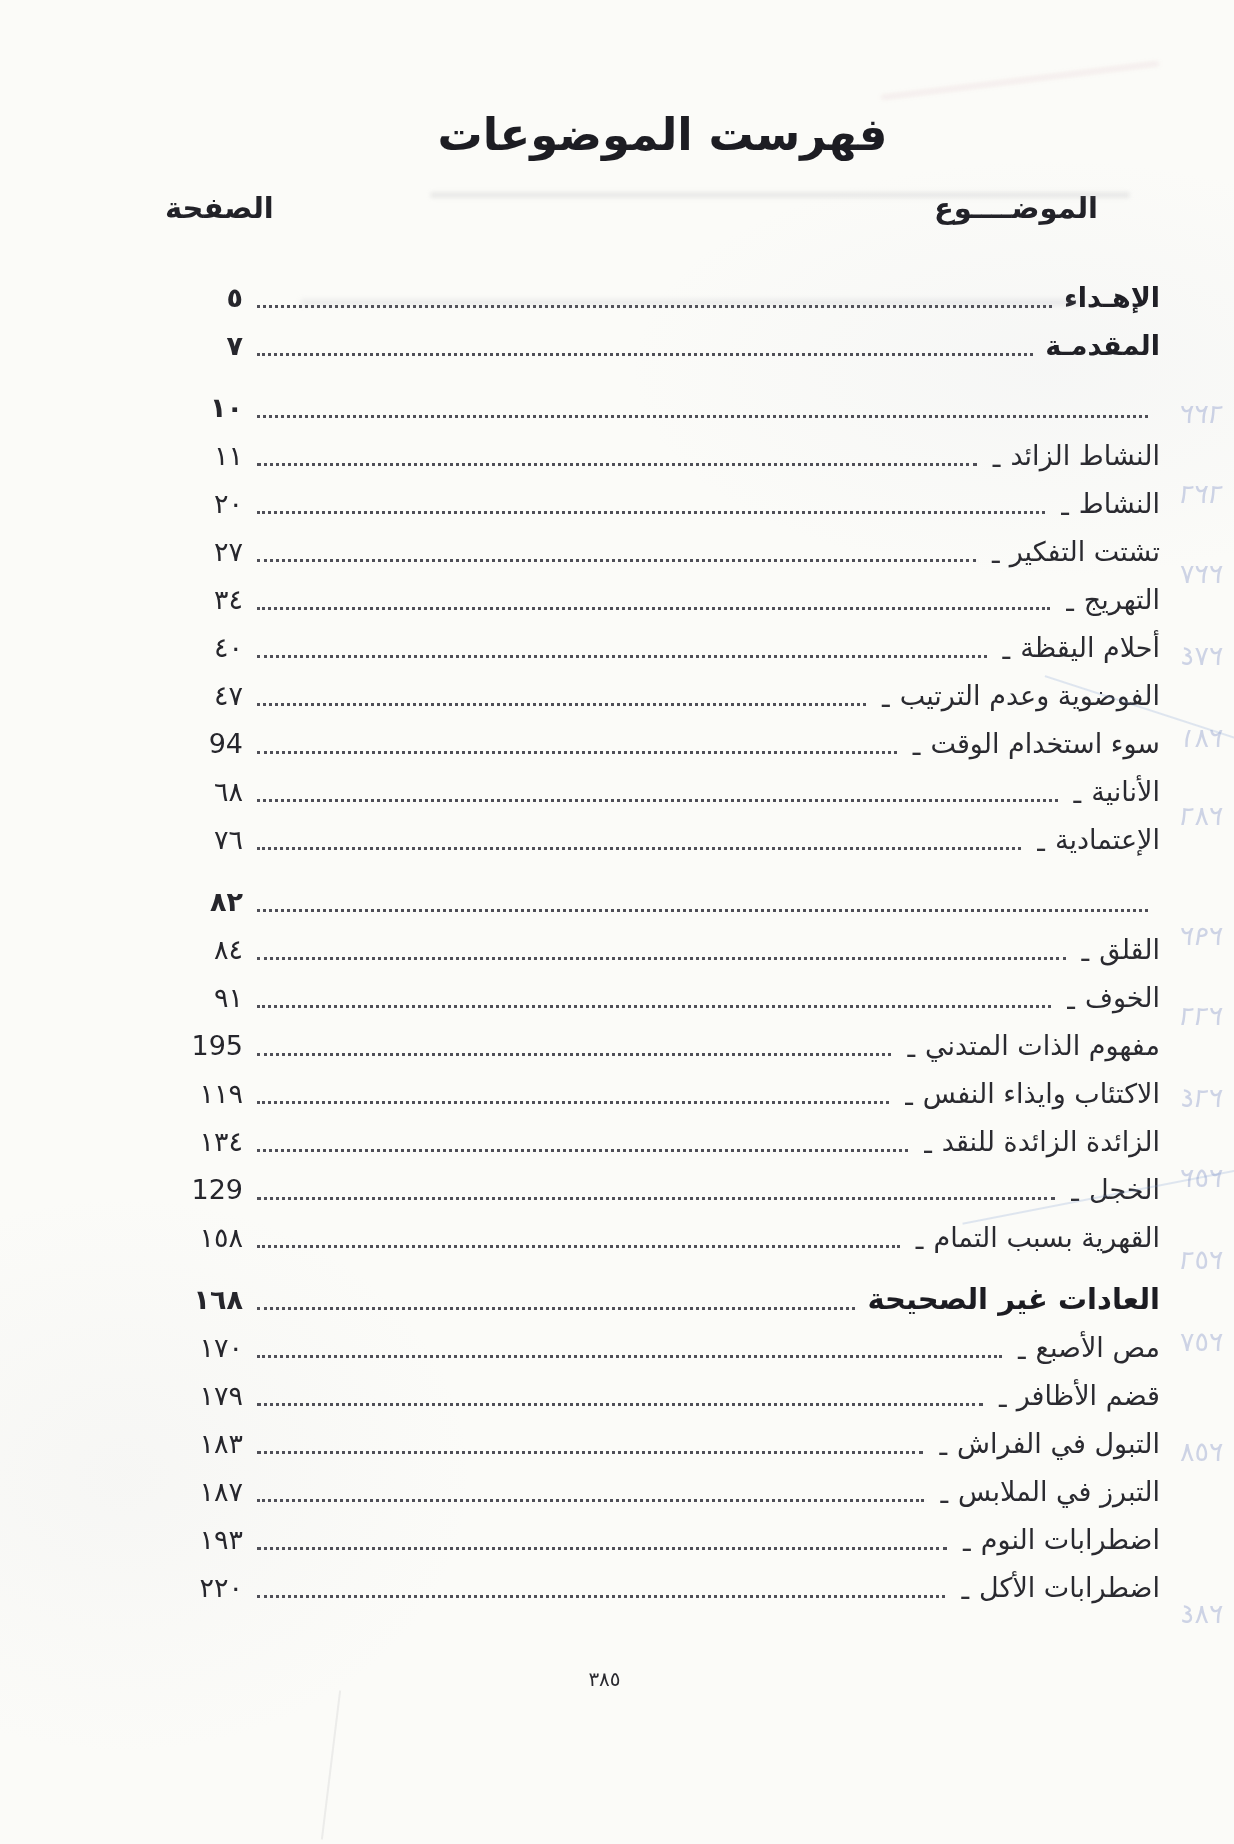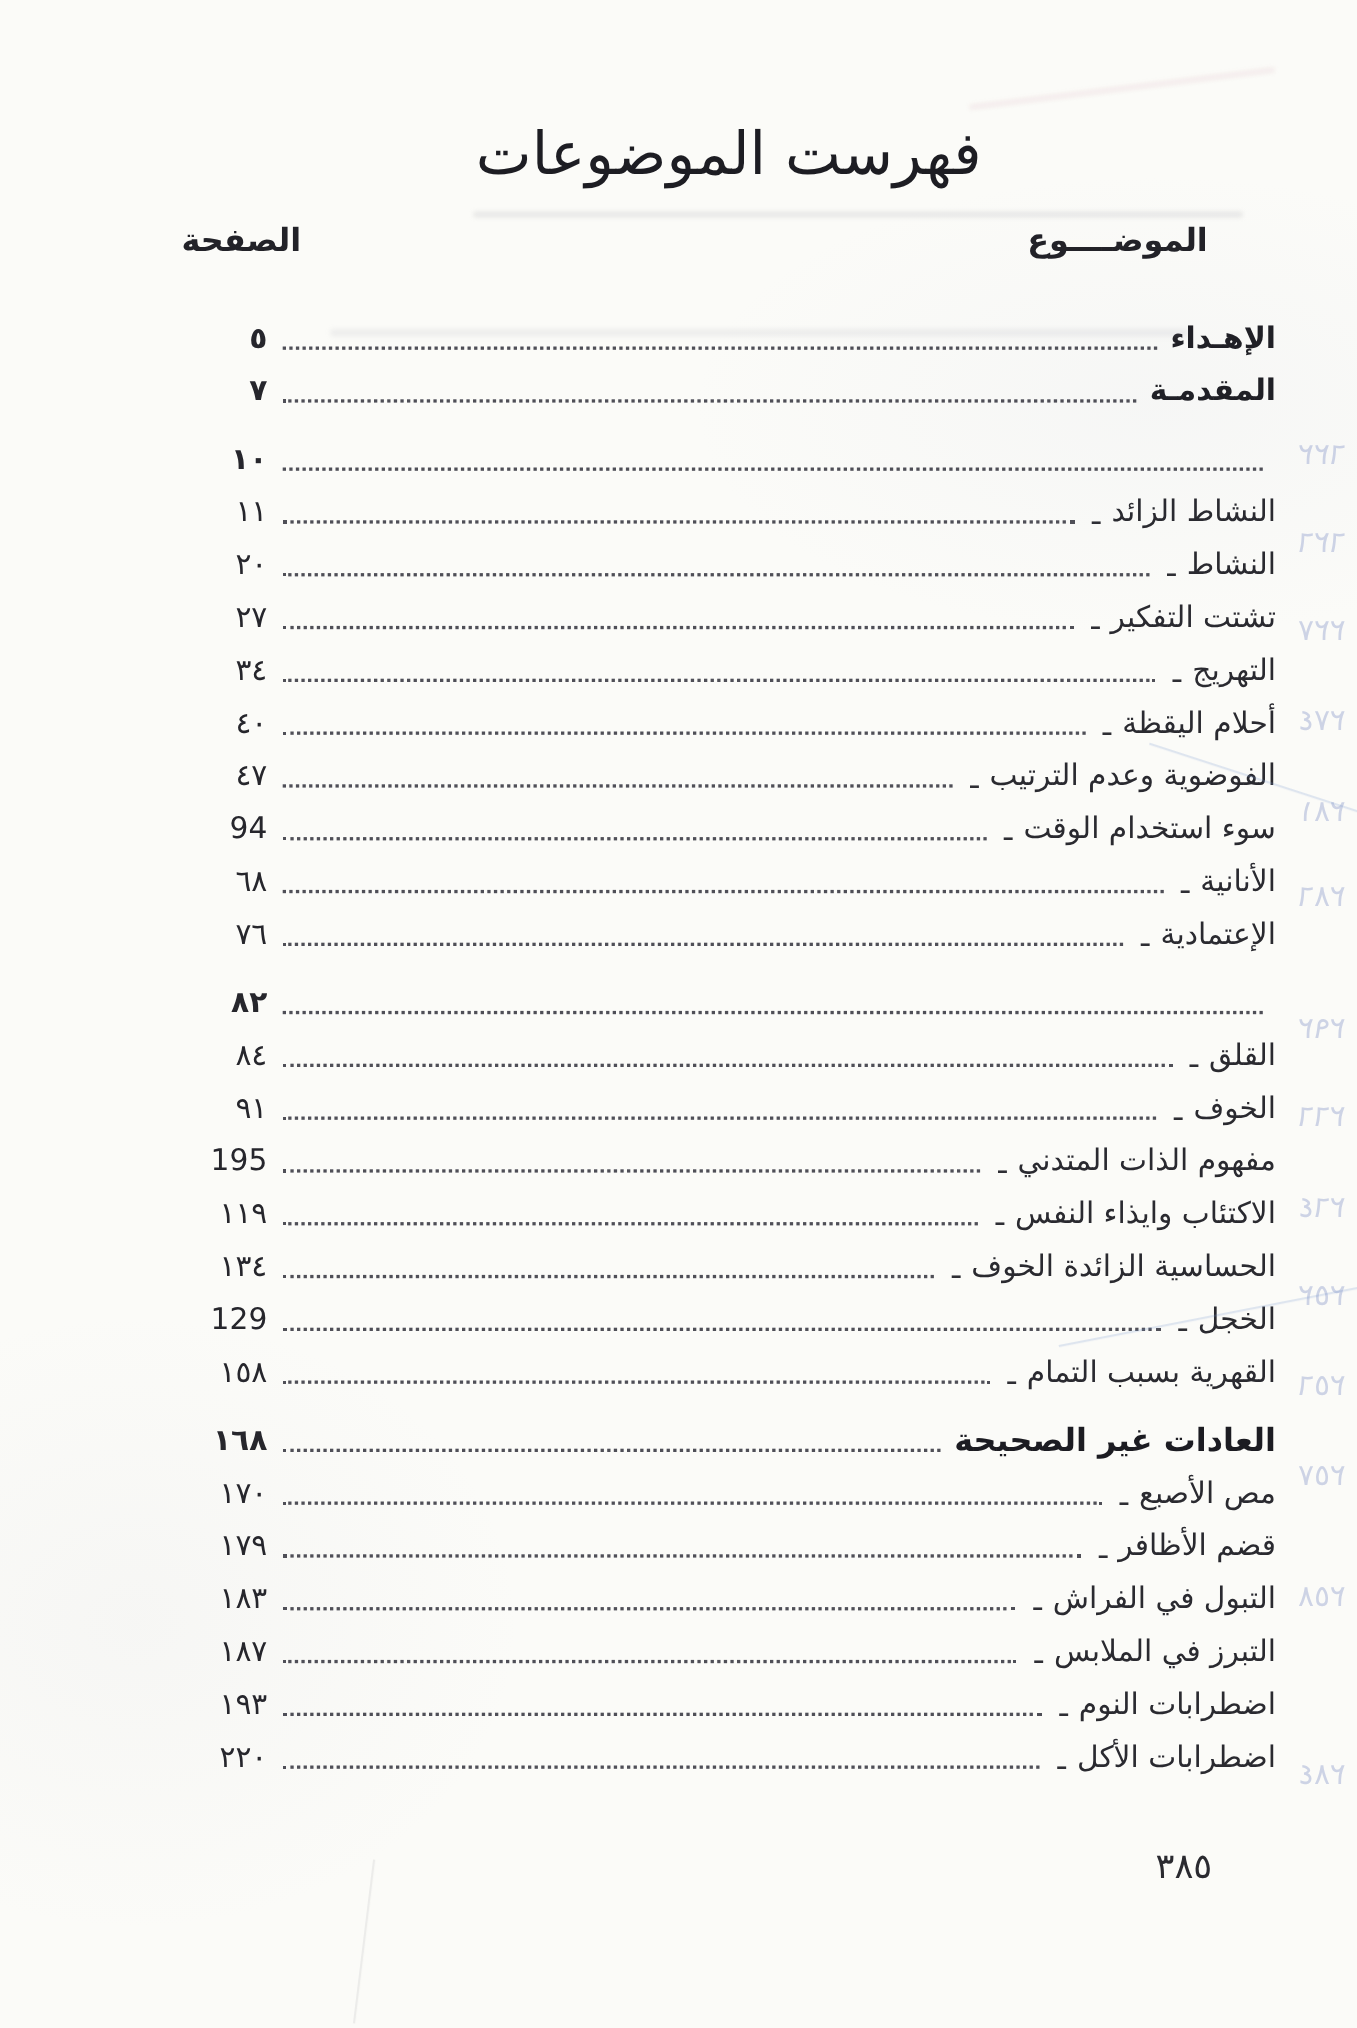--- a/index.html
+++ b/index.html
@@ -16,22 +16,22 @@
     box-sizing:border-box;
     padding:108px 74px 0 165px;
     direction:rtl;
     background:
       radial-gradient(ellipse 600px 300px at 85% 20%, rgba(210,214,228,.12), transparent 70%),
       radial-gradient(ellipse 500px 400px at 10% 80%, rgba(205,205,212,.10), transparent 70%);
   }
   .title{
     margin:0 0 30px 0;
     text-align:center;
-    font-size:54px;
-    font-weight:normal;
+    font-size:45px;
+    font-weight:bold;
     color:#1d1d23;
   }
   .cols-row{
     display:flex;
     justify-content:space-between;
     align-items:baseline;
     font-weight:bold;
     font-size:29px;
     margin:10px 0 48px 0;
     color:#222228;
@@ -67,22 +67,22 @@
     flex:0 0 76px;
     width:76px;
     text-align:right;
     padding-left:2px;
     font-size:27px;
     direction:ltr;
     color:#26262c;
   }
   .footer{
     margin-top:56px;
-    text-align:right;
-    font-size:32px;
+    text-align:center;
+    font-size:20px;
     transform:translateX(-58px);
     color:#2a2a30;
   }
   
   .ghosts{position:absolute;top:0;right:0;width:130px;height:100%;pointer-events:none;}
   .ghost{
     position:absolute;right:10px;
     color:rgba(118,134,192,.34);
     font-size:27px;
     transform:scaleX(-1);
@@ -208,21 +208,21 @@
     <span class="leader"></span>
     <span class="pagenum">195</span>
   </li>
       <li class="row item">
     <span class="topic">الاكتئاب وايذاء النفس</span>
     <span class="dash">ـ</span>
     <span class="leader"></span>
     <span class="pagenum">١١٩</span>
   </li>
       <li class="row item">
-    <span class="topic">الحساسية الزائدة الخوف</span>
+    <span class="topic">الزائدة الزائدة للنقد</span>
     <span class="dash">ـ</span>
     <span class="leader"></span>
     <span class="pagenum">١٣٤</span>
   </li>
       <li class="row item">
     <span class="topic">الخجل</span>
     <span class="dash">ـ</span>
     <span class="leader"></span>
     <span class="pagenum">129</span>
   </li>

